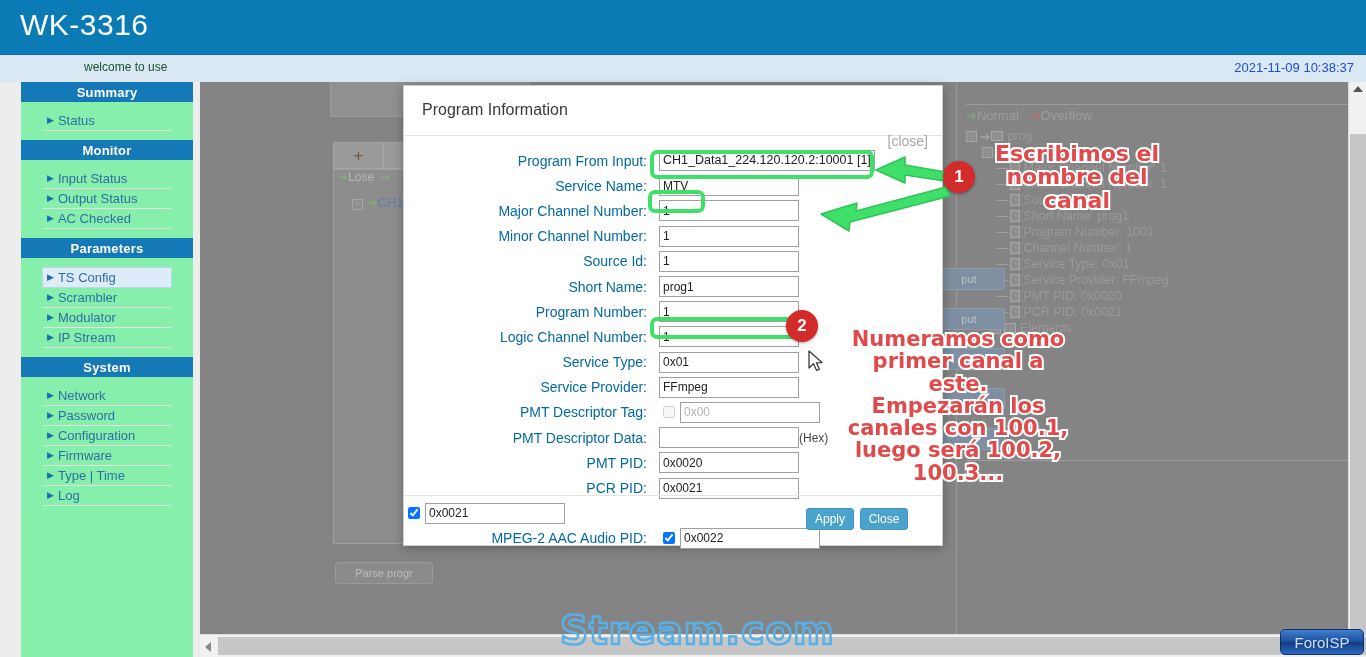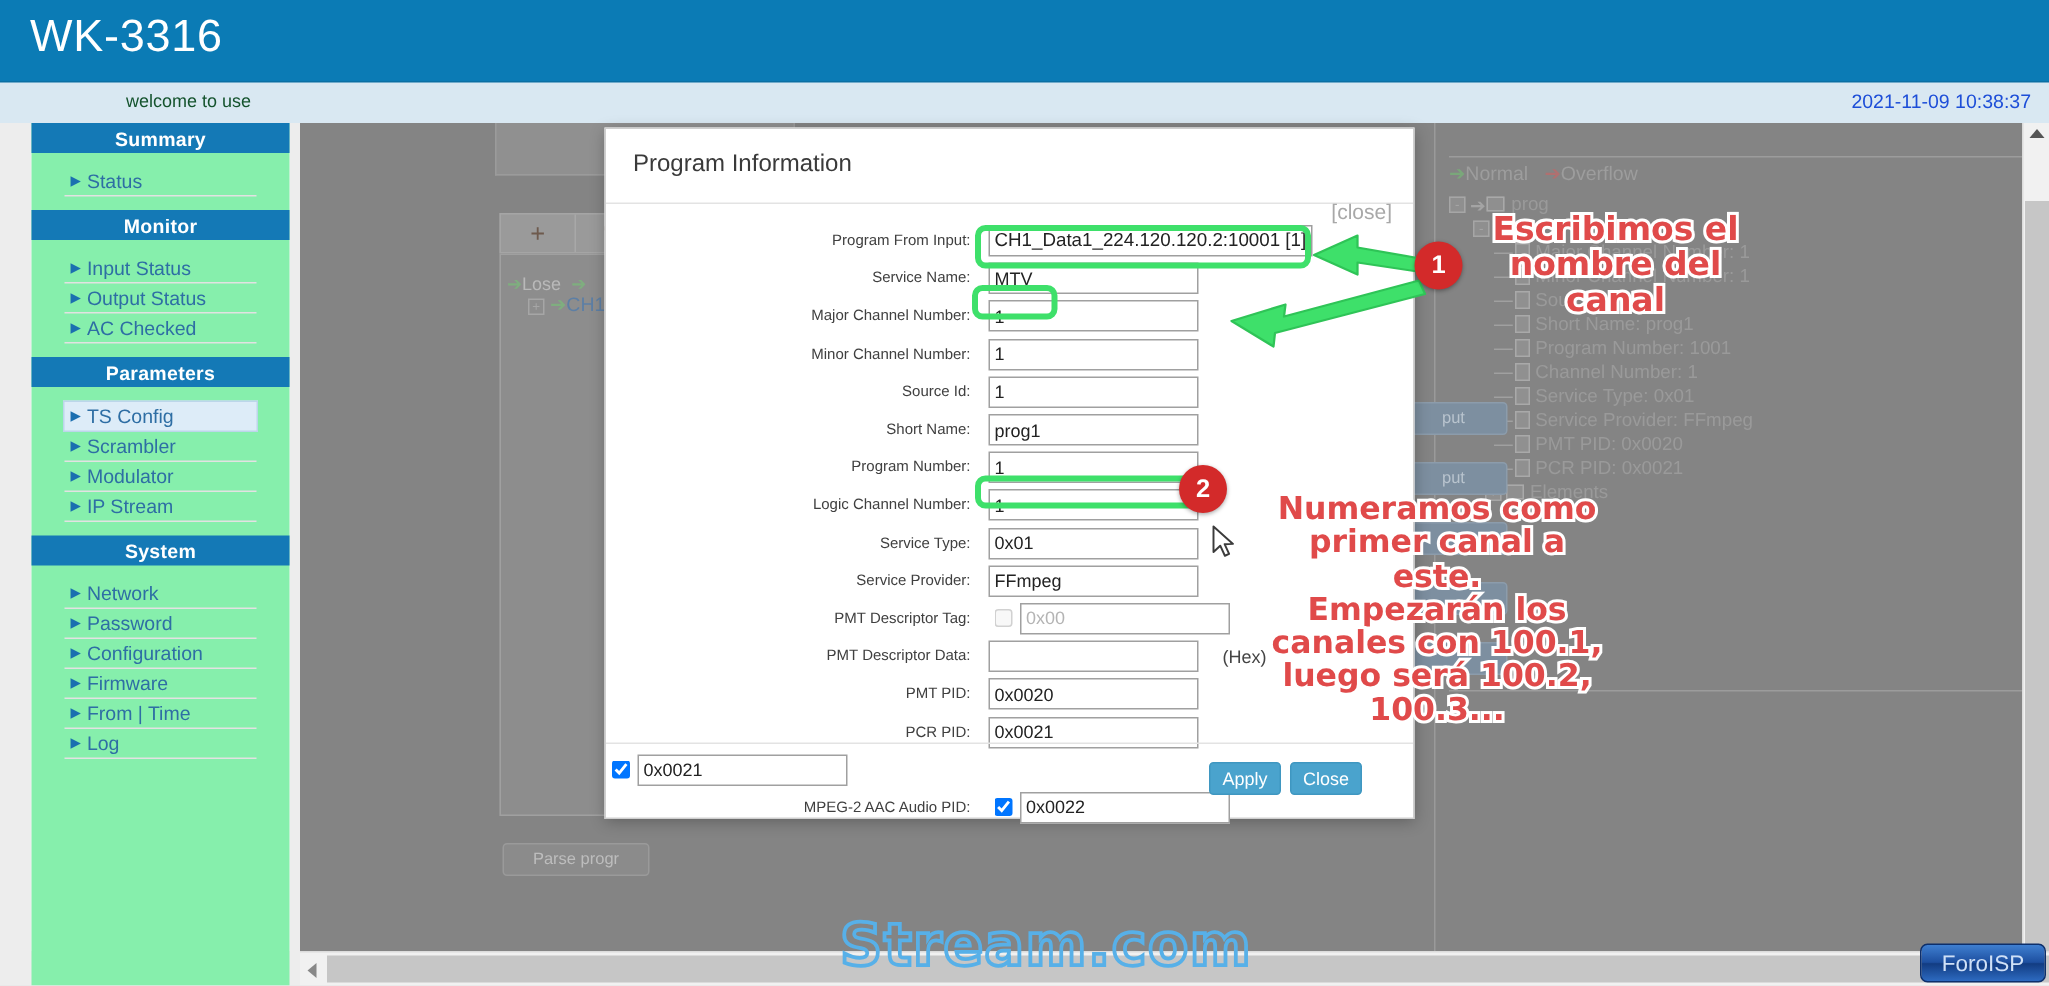--- a/index.html
+++ b/index.html
@@ -81,21 +81,21 @@
   .tb-btn {
     width: 50px; height: 25px; border-right: 1px solid #a8a8a8;
     display:flex; align-items:center; justify-content:center;
     color:#6e5a4d; font-size: 17px;
   }
   .tree-box {
     position: absolute; left: 133px; top: 87px; width: 400px; height: 375px;
     background: #8d8d8d; border: 1px solid #a0a0a0;
   }
   .tree-legend {
-    position:absolute; left: 4px; top: 12px; font-size: 12px; color:#b9b9b9;
+    position:absolute; left: 4px; top: 0; font-size: 12px; color:#b9b9b9;
     white-space: nowrap;
   }
   .tree-legend .arw { color:#7fae7f; }
   .tree-node {
     position:absolute; left: 18px; top: 25px; font-size: 13px; color:#5d7fa5;
     white-space: nowrap;
   }
   .parse-btn {
     position: absolute; left: 135px; top: 480px; width: 98px; height: 22px;
     background: #8b8b8b; border: 1px solid #9a9a9a; border-radius: 3px;
@@ -159,29 +159,29 @@
   .modal-title {
     position:absolute; left: 18px; top: 15px; font-size: 16px; color: #3a3a3a;
   }
   .modal-close {
     position:absolute; right: 14px; top: 17px; font-size: 14px; color: #a8a8a8; cursor:pointer;margin-top:30px;
   }
   .modal-body { position:relative; padding-top: 12px; height: 453px; }
   .frow { height: 25.2px; display:flex; align-items:center; }
   .flabel {
     width: 255px; text-align: right; padding-right: 12px;
-    font-size: 10px; color: #404040;
+    font-size: 14px; color: #0369a1;
   }
   .finput {
     width: 140px; height: 21px; border: 1px solid #a0a0a0; background:#fff;
     font-size: 12px; color:#222; padding: 0 3px; line-height: 19px;
     font-family: "Liberation Sans", sans-serif;
   }
   .finput.gray { color:#b4b4b4; }
-  .hexlbl { font-size: 12px; color:#444; margin-left: 16px; }
+  .hexlbl { font-size: 12px; color:#444; margin-left: 0; }
   .cbx { width: 12px; height: 12px; margin-right: 5px; }
   .cbx-wrap { display:flex; align-items:center; }
 
   .modal-foot {
     position:absolute; left:0; bottom:0; width: 538px; height: 50px;
     border-top: 1px solid #e3e3e3;
   }
   .btn {
     position:absolute; top: 12px; height: 22px; border-radius: 3px;
     background: #4aa3cd; color:#fff; font-size: 12px;
@@ -328,21 +328,21 @@
       <div class="nav-item">
         <span class="tri">▶</span>
         <span>Configuration</span>
       </div>
       <div class="nav-item">
         <span class="tri">▶</span>
         <span>Firmware</span>
       </div>
       <div class="nav-item">
         <span class="tri">▶</span>
-        <span>From | Time</span>
+        <span>Type | Time</span>
       </div>
       <div class="nav-item">
         <span class="tri">▶</span>
         <span>Log</span>
       </div>
       <div class="sec-gap"></div>
     </div>
 
   <div class="content">
     <div class="dim-inner">

